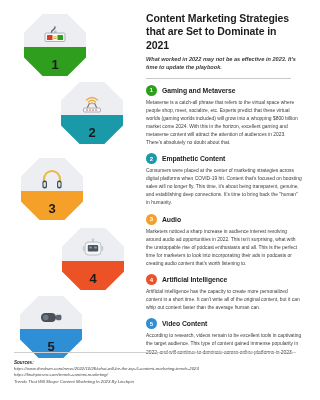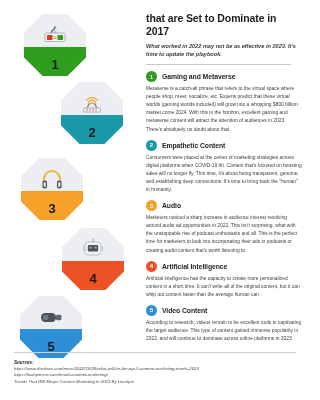--- a/index.html
+++ b/index.html
@@ -239,21 +239,22 @@
         </svg>
       </div>
       <div class="num">5</div>
     </div>
 
   </div>
 
   <div id="content">
 
     <div id="title">
-      <div>that are Set to Dominate in 2017</div>
+      <div>Content Marketing Strategies</div>
+      <div>that are Set to Dominate in 2021</div>
     </div>
     <div id="subtitle">What worked in 2022 may not be as effective in 2023. It's time to update the playbook.</div>
     <div id="title-rule"></div>
 
     <div class="section">
       <div class="sec-head">
         <div class="sec-circle" style="background:#2f9e1e;">1</div>
         <div class="sec-title">Gaming and Metaverse</div>
       </div>
       <div class="sec-body">Metaverse is a catch-all phrase that refers to the virtual space where people shop, meet, socialize, etc. Experts predict that these virtual worlds (gaming worlds included) will grow into a whopping $800 billion market come 2024. With this in the horizon, excellent gaming and metaverse content will attract the attention of audiences in 2023. There's absolutely no doubt about that.</div>

